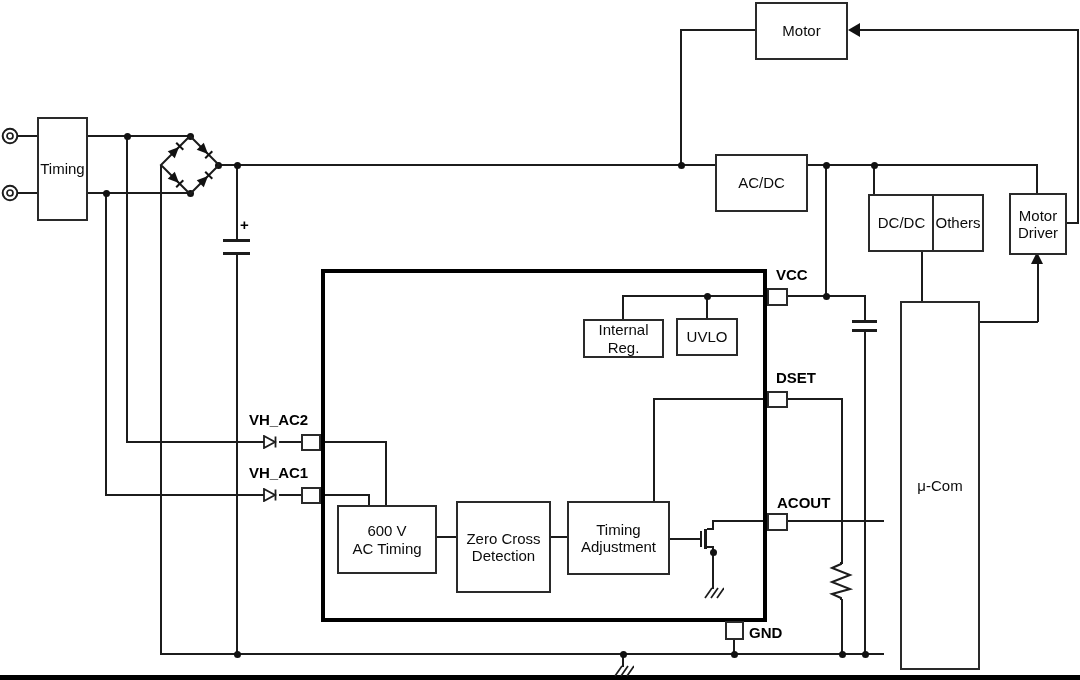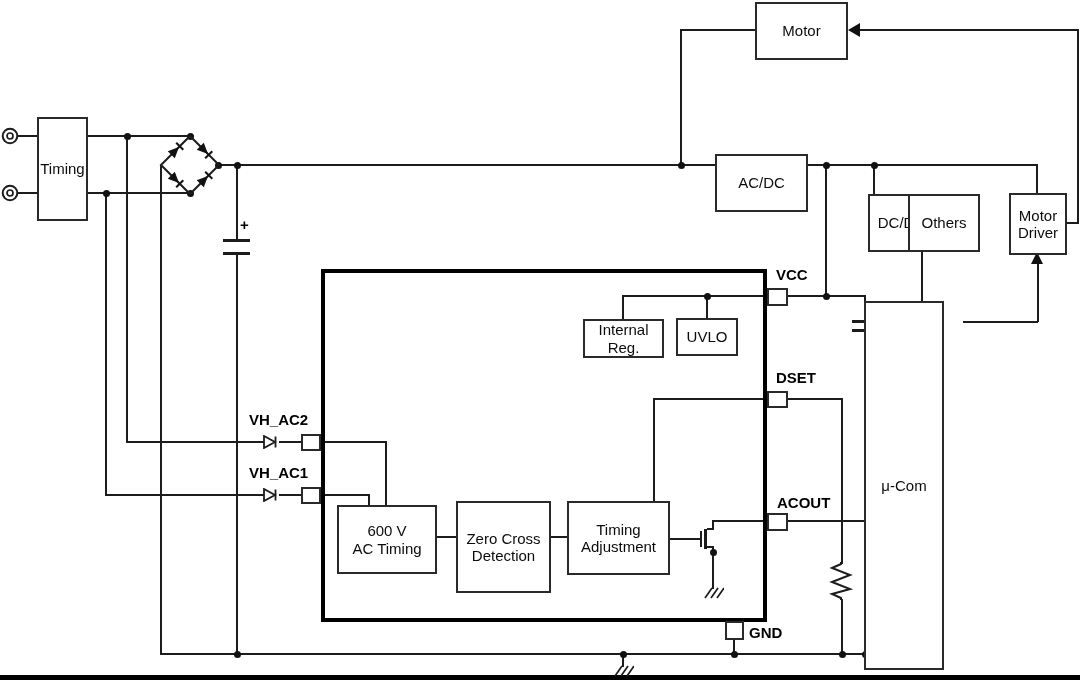--- a/index.html
+++ b/index.html
@@ -177,28 +177,28 @@
   </div>
   <div class="b" style="left:755px;top:2px;width:93px;height:58px">
     <span>Motor</span>
   </div>
   <div class="b" style="left:715px;top:154px;width:93px;height:58px">
     <span>AC/DC</span>
   </div>
   <div class="b" style="left:868px;top:194px;width:67px;height:58px">
     <span>DC/DC</span>
   </div>
-  <div class="b" style="left:908px;top:194px;width:72px;height:58px">
+  <div class="b" style="left:932px;top:194px;width:52px;height:58px">
     <span>Others</span>
   </div>
   <div class="b" style="left:1009px;top:193px;width:58px;height:62px">
     <span>Motor</span>
     <span>Driver</span>
   </div>
-  <div class="b" style="left:864px;top:301px;width:80px;height:369px">
+  <div class="b" style="left:900px;top:301px;width:80px;height:369px">
     <span>μ-Com</span>
   </div>
   <div class="b" style="left:583px;top:319px;width:81px;height:39px">
     <span>Internal</span>
     <span>Reg.</span>
   </div>
   <div class="b" style="left:676px;top:318px;width:62px;height:38px">
     <span>UVLO</span>
   </div>
   <div class="b" style="left:337px;top:505px;width:100px;height:69px">

